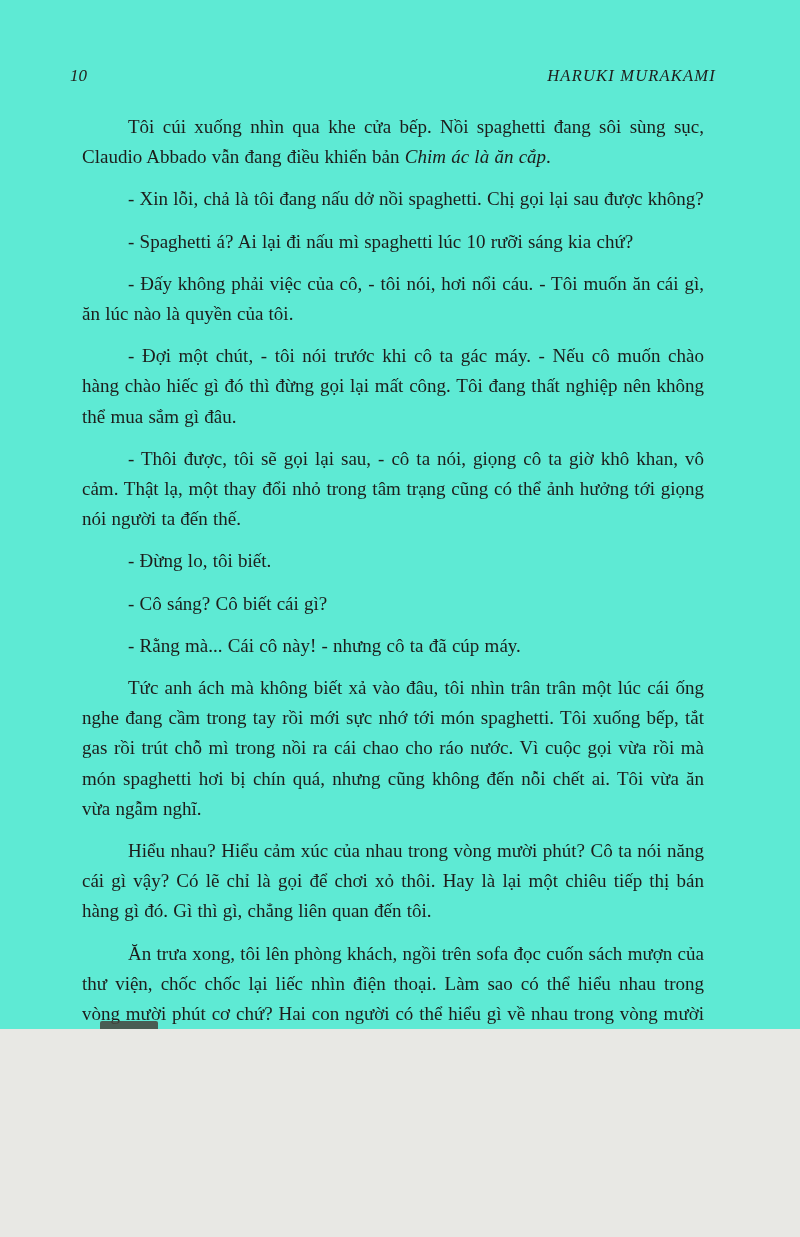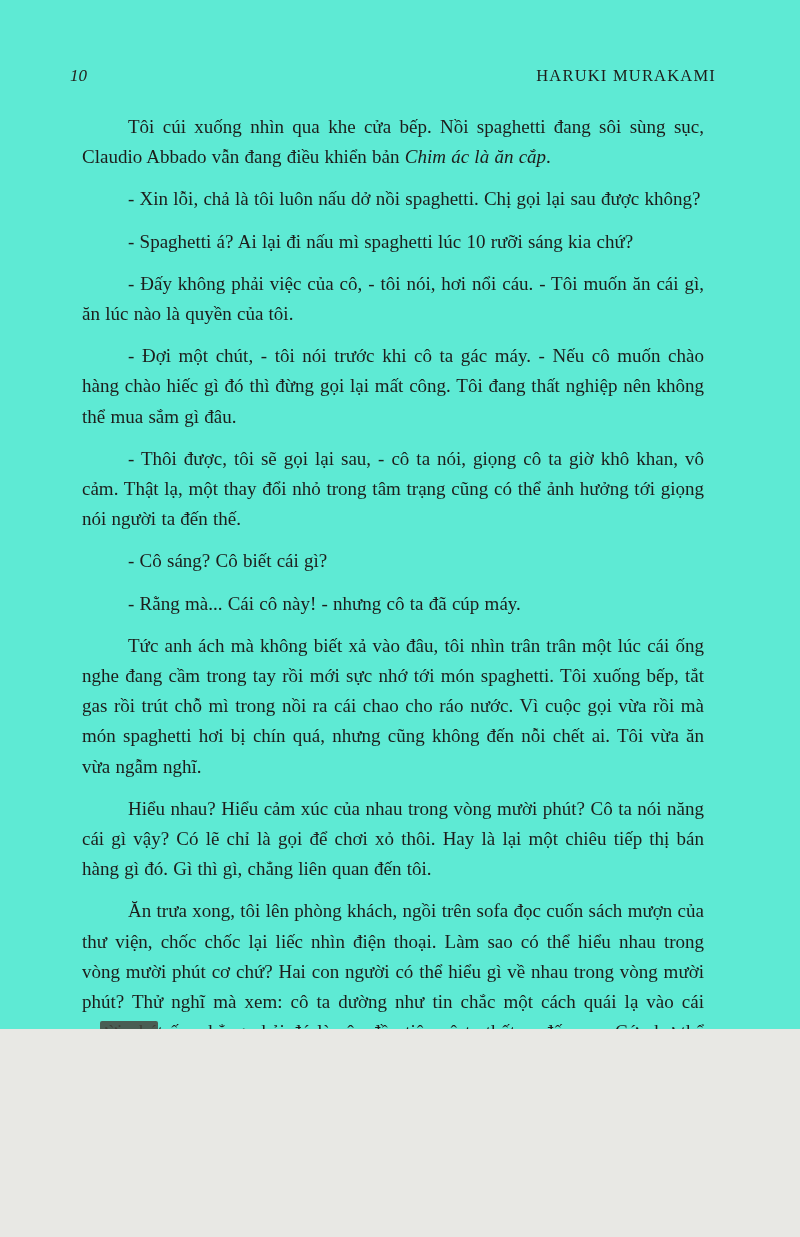--- a/index.html
+++ b/index.html
@@ -27,20 +27,21 @@
   }
   .page-number {
     font-style: italic;
     font-size: 17px;
     color: #24241f;
   }
   .author {
     font-size: 16.5px;
     letter-spacing: 1.2px;
     color: #1d1d1b;
+    font-style: italic;
   }
   .page-body p {
     margin: 12px;
     padding: 0;
     text-indent: 46px;
     text-align: justify;
     font-size: 19px;
     line-height: 30.2px;
     word-spacing: 0.5px;
   }
@@ -62,25 +63,26 @@
 <body>
 
 <div class="page">
   <header class="page-header">
     <span class="page-number">10</span>
     <span class="author">HARUKI MURAKAMI</span>
   </header>
 
   <main class="page-body">
       <p><span>Tôi cúi xuống nhìn qua khe cửa bếp. Nồi spaghetti đang sôi sùng sục, Claudio Abbado vẫn đang điều khiển bản </span><span class="italic">Chim ác là ăn cắp</span><span>.</span></p>
-      <p><span>- Xin lỗi, chả là tôi luôn nấu dở nồi spaghetti. Chị gọi lại sau được không?</span></p>
+      <p><span>- Xin lỗi, chả là tôi đang nấu dở nồi spaghetti. Chị gọi lại sau được không?</span></p>
       <p><span>- Spaghetti á? Ai lại đi nấu mì spaghetti lúc 10 rưỡi sáng kia chứ?</span></p>
       <p><span>- Đấy không phải việc của cô, - tôi nói, hơi nổi cáu. - Tôi muốn ăn cái gì, ăn lúc nào là quyền của tôi.</span></p>
       <p><span>- Đợi một chút, - tôi nói trước khi cô ta gác máy. - Nếu cô muốn chào hàng chào hiếc gì đó thì đừng gọi lại mất công. Tôi đang thất nghiệp nên không thể mua sắm gì đâu.</span></p>
       <p><span>- Thôi được, tôi sẽ gọi lại sau, - cô ta nói, giọng cô ta giờ khô khan, vô cảm. Thật lạ, một thay đổi nhỏ trong tâm trạng cũng có thể ảnh hưởng tới giọng nói người ta đến thế.</span></p>
+      <p><span>- Đừng lo, tôi biết.</span></p>
       <p><span>- Cô sáng? Cô biết cái gì?</span></p>
       <p><span>- Rằng mà... Cái cô này! - nhưng cô ta đã cúp máy.</span></p>
       <p><span>Tức anh ách mà không biết xả vào đâu, tôi nhìn trân trân một lúc cái ống nghe đang cầm trong tay rồi mới sực nhớ tới món spaghetti. Tôi xuống bếp, tắt gas rồi trút chỗ mì trong nồi ra cái chao cho ráo nước. Vì cuộc gọi vừa rồi mà món spaghetti hơi bị chín quá, nhưng cũng không đến nỗi chết ai. Tôi vừa ăn vừa ngẫm nghĩ.</span></p>
       <p><span>Hiểu nhau? Hiểu cảm xúc của nhau trong vòng mười phút? Cô ta nói năng cái gì vậy? Có lẽ chỉ là gọi để chơi xỏ thôi. Hay là lại một chiêu tiếp thị bán hàng gì đó. Gì thì gì, chẳng liên quan đến tôi.</span></p>
       <p><span>Ăn trưa xong, tôi lên phòng khách, ngồi trên sofa đọc cuốn sách mượn của thư viện, chốc chốc lại liếc nhìn điện thoại. Làm sao có thể hiểu nhau trong vòng mười phút cơ chứ? Hai con người có thể hiểu gì về nhau trong vòng mười phút? Thử nghĩ mà xem: cô ta dường như tin chắc một cách quái lạ vào cái mười phút ấy: chẳng phải đó là câu đầu tiên cô ta thốt ra đấy sao. Cứ như thể chín phút thì quá ít còn mười một phút lại quá nhiều. Chính xác từng phút một, cũng như nấu món spaghetti sao cho vừa chín tới.</span></p>
       <p><span>Tôi không đọc được nữa, bèn bỏ đấy đi là áo sơ mi. Tôi luôn luôn</span></p>
     </main>
 
   <div class="scan-mark"></div>
 </div>

